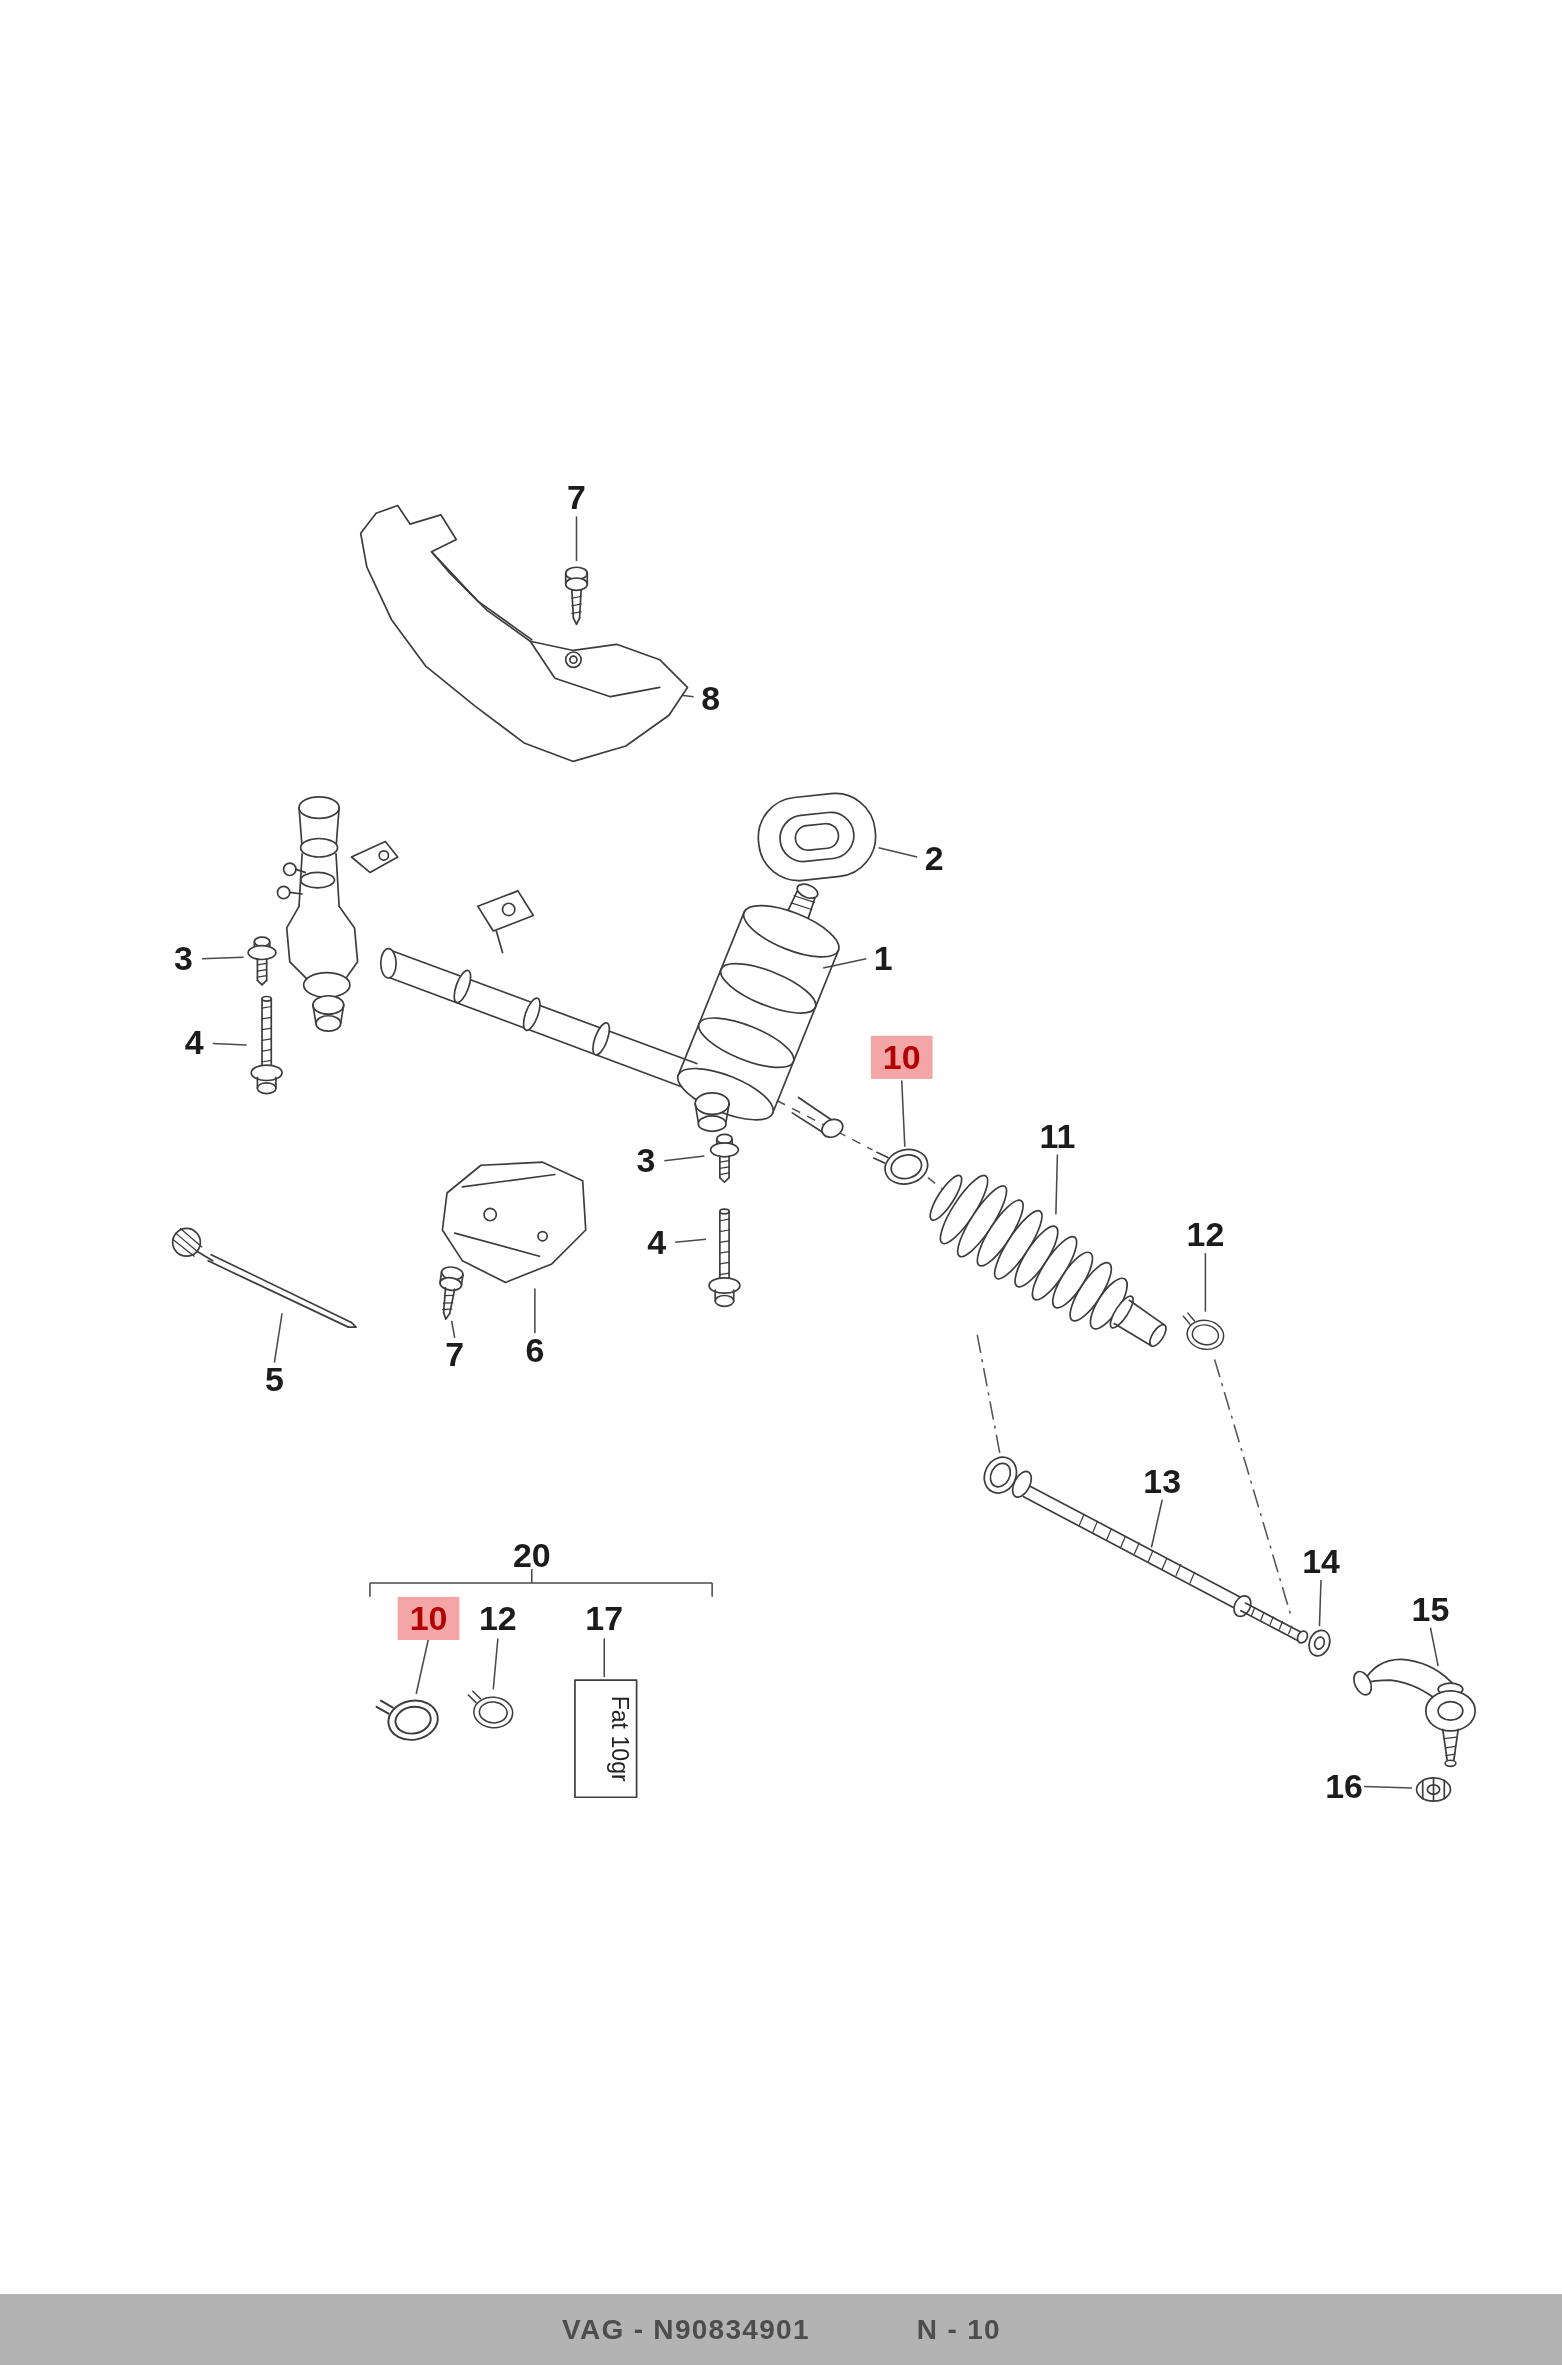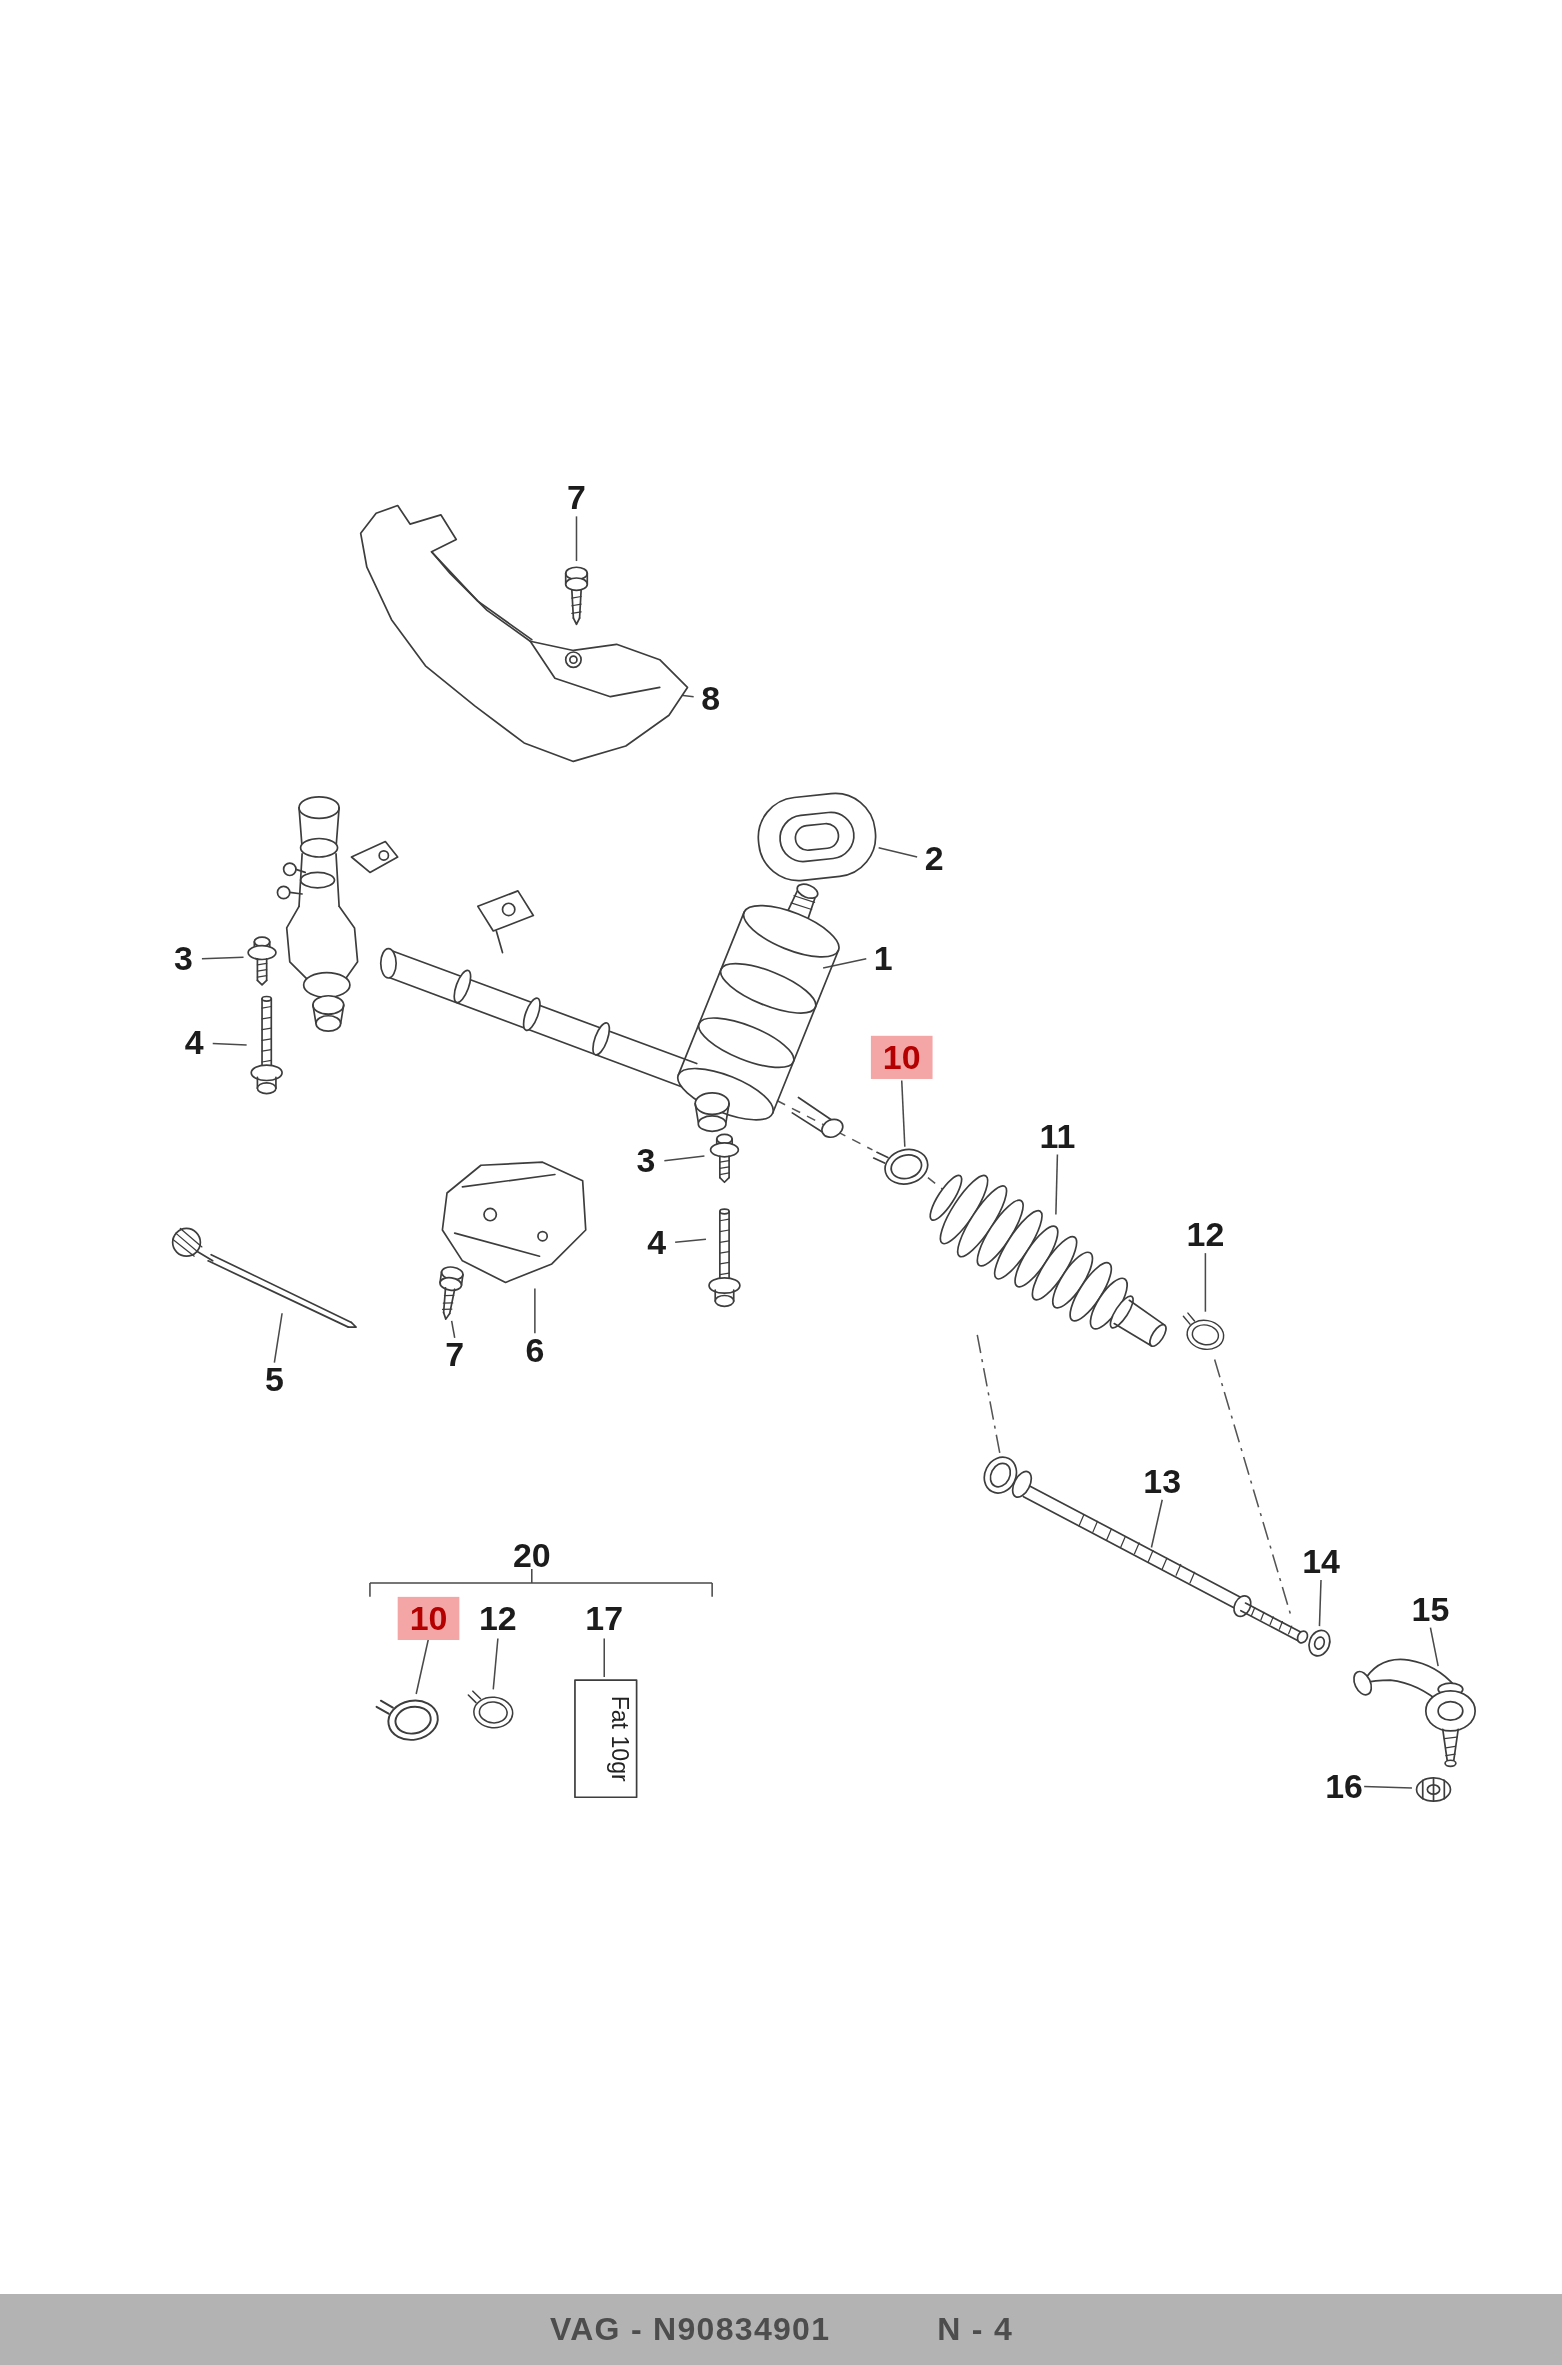--- a/index.html
+++ b/index.html
@@ -40,21 +40,21 @@
     position:absolute;
     left:0;right:0;
     top:2294px;
     height:71px;
     background:var(--footer-bg,#b3b3b3);
     display:flex;
     align-items:center;
     justify-content:center;
     gap:107px;
     font-weight:bold;
-    font-size:32px;
+    font-size:28px;
     color:var(--footer-fg,#4d4d4d);
     letter-spacing:1.3px;
   }
 </style>
 </head>
 <body>
 
 <div class="page">
 
   <svg class="diagram-svg" width="1563" height="2366" viewBox="0 0 1014 1535" preserveAspectRatio="none" xmlns="http://www.w3.org/2000/svg">
@@ -324,17 +324,17 @@
         <text x="345" y="1016.5" class="callout">20</text>
         <rect x="258" y="1036" width="40" height="28" fill="#f4a6a6"></rect>
         <text x="278" y="1057.5" class="callout hl">10</text>
         <text x="323" y="1057.5" class="callout">12</text>
         <text x="392" y="1057.5" class="callout">17</text>
       </g>
   </svg>
 
   <div class="footer">
     <span>VAG - N90834901</span>
-    <span>N - 4</span>
+    <span>N - 10</span>
   </div>
 
 </div>
 
 
 </body></html>

